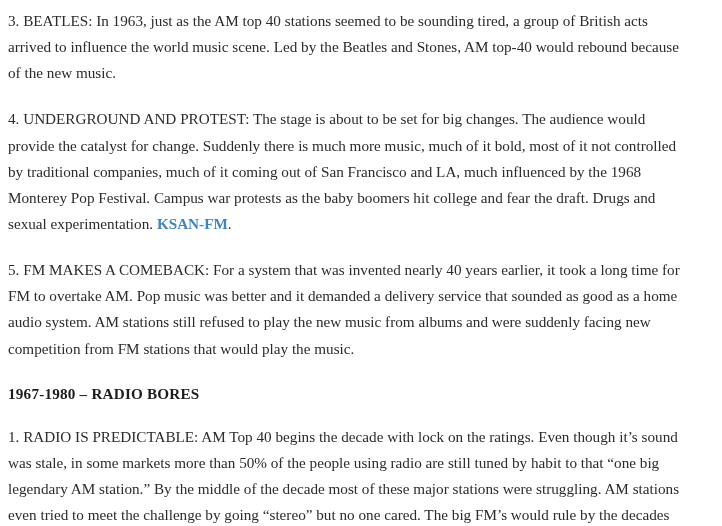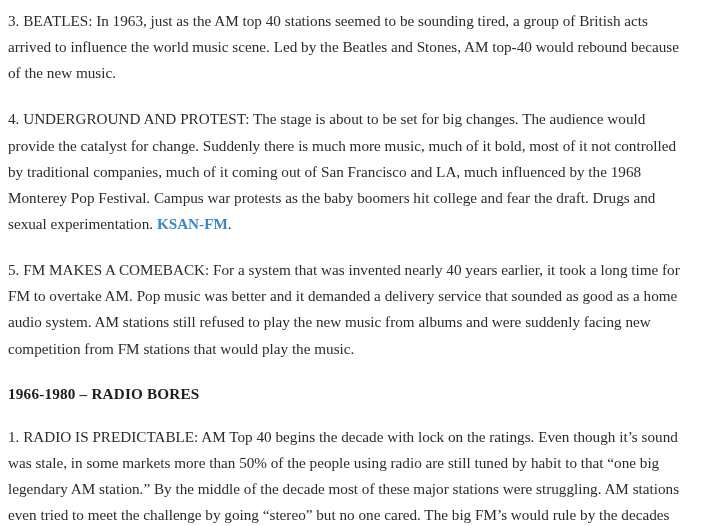--- a/index.html
+++ b/index.html
@@ -49,17 +49,17 @@
 <body>
 
 <div class="page">
 
   <p class="para">3. BEATLES: In 1963, just as the AM top 40 stations seemed to be sounding tired, a group of British acts arrived to influence the world music scene. Led by the Beatles and Stones, AM top-40 would rebound because of the new music.</p>
 
   <p class="para"><span>4. UNDERGROUND AND PROTEST: The stage is about to be set for big changes. The audience would provide the catalyst for change. Suddenly there is much more music, much of it bold, most of it not controlled by traditional companies, much of it coming out of San Francisco and LA, much influenced by the 1968 Monterey Pop Festival. Campus war protests as the baby boomers hit college and fear the draft. Drugs and sexual experimentation. </span><a class="link" href="#">KSAN-FM</a><span>.</span></p>
 
   <p class="para">5. FM MAKES A COMEBACK: For a system that was invented nearly 40 years earlier, it took a long time for FM to overtake AM. Pop music was better and it demanded a delivery service that sounded as good as a home audio system. AM stations still refused to play the new music from albums and were suddenly facing new competition from FM stations that would play the music.</p>
 
-  <h3 class="heading">1966-1980 – RADIO BORES</h3>
+  <h3 class="heading">1967-1980 – RADIO BORES</h3>
 
   <p class="para">1. RADIO IS PREDICTABLE: AM Top 40 begins the decade with lock on the ratings. Even though it’s sound was stale, in some markets more than 50% of the people using radio are still tuned by habit to that “one big legendary AM station.” By the middle of the decade most of these major stations were struggling. AM stations even tried to meet the challenge by going “stereo” but no one cared. The big FM’s would rule by the decades end.</p>
 
 </div>
 
 </body></html>

